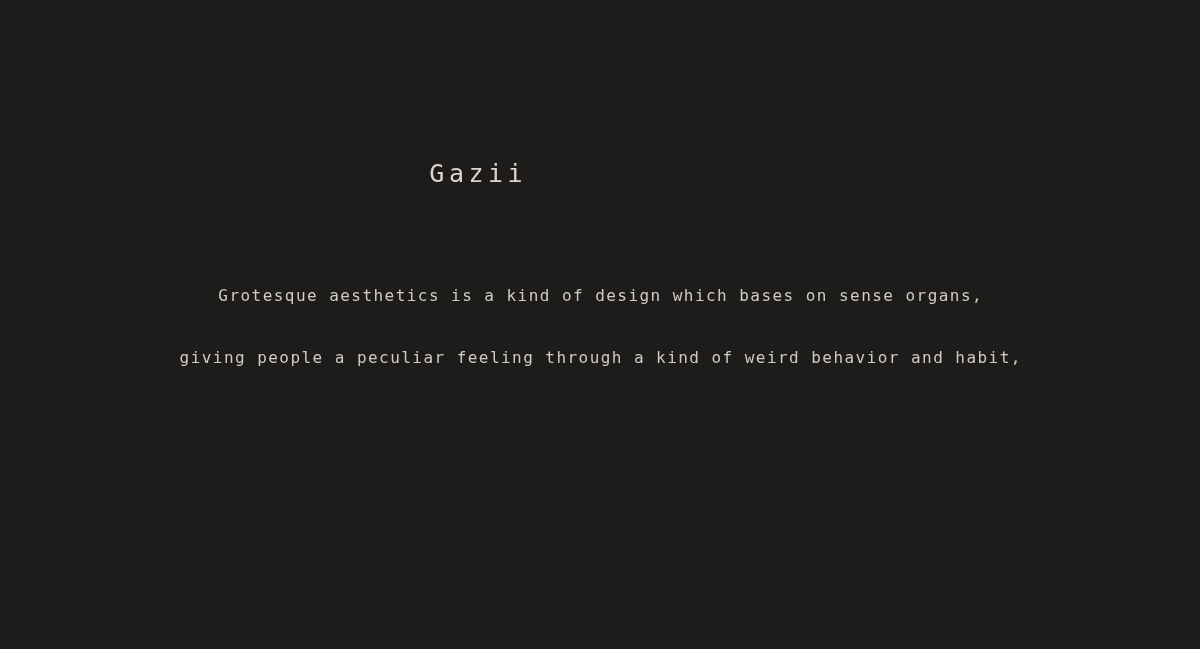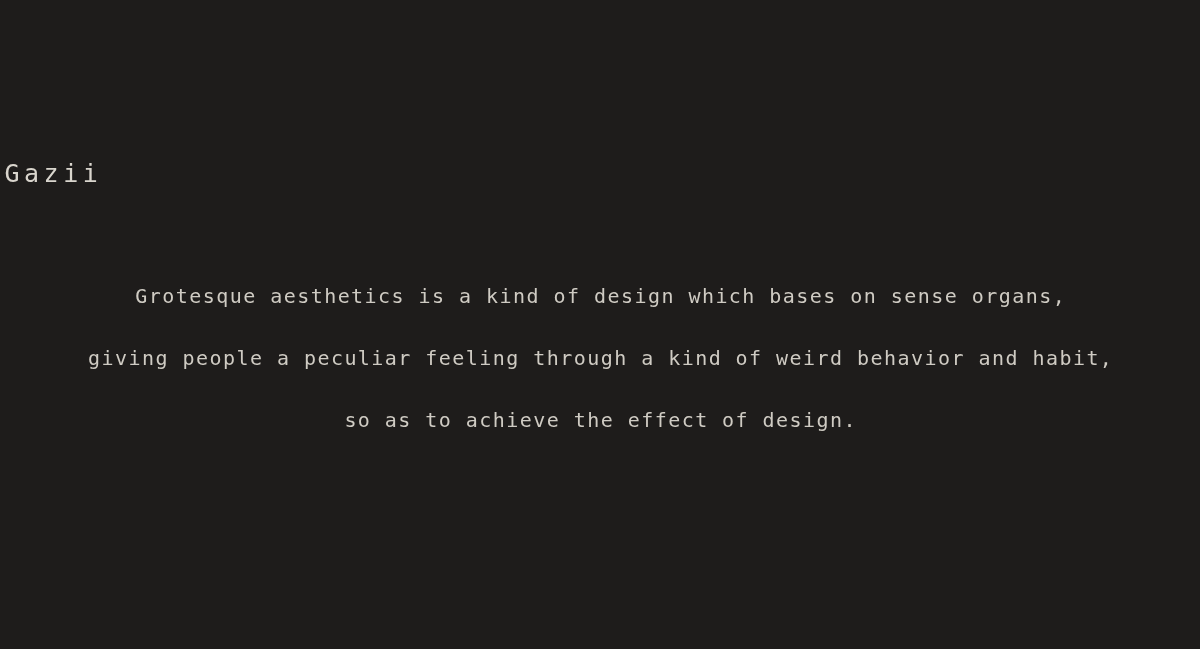--- a/index.html
+++ b/index.html
@@ -22,20 +22,21 @@
     height: 649px;
     background: #1e1c1b;
     box-sizing: border-box;
   }
 
   .title-block {
     position: absolute;
     top: 141px;
     left: 0;
     width: 952px;
+    text-align: center;
   }
 
   .title {
     display: inline-block;
     font-family: "DejaVu Sans Mono", "Liberation Mono", monospace;
     font-size: 25px;
     line-height: 32px;
     font-weight: 400;
     color: #d9d5cd;
     letter-spacing: 4.5px;
@@ -47,21 +48,21 @@
     position: absolute;
     top: 282px;
     left: 0;
     width: 1200px;
     text-align: center;
   }
 
   .body-line {
     display: block;
     font-family: "DejaVu Sans Mono", "Liberation Mono", monospace;
-    font-size: 20px;
+    font-size: 16px;
     line-height: 28px;
     font-weight: 400;
     color: #cfcbc3;
     letter-spacing: 1.45px;
     text-indent: 1.45px;
     white-space: pre;
     margin: 0;
   }
 
   .body-line + .body-line {
@@ -73,16 +74,15 @@
 
 <div class="page">
 
   <div class="title-block">
     <h1 class="title">Gazii</h1>
   </div>
 
   <div class="body-block">
     <p class="body-line">Grotesque aesthetics is a kind of design which bases on sense organs,</p>
     <p class="body-line">giving people a peculiar feeling through a kind of weird behavior and habit,</p>
-    <p class="body-line">so as to achieve the effect of design.</p>
   </div>
 
 </div>
 
 </body></html>

